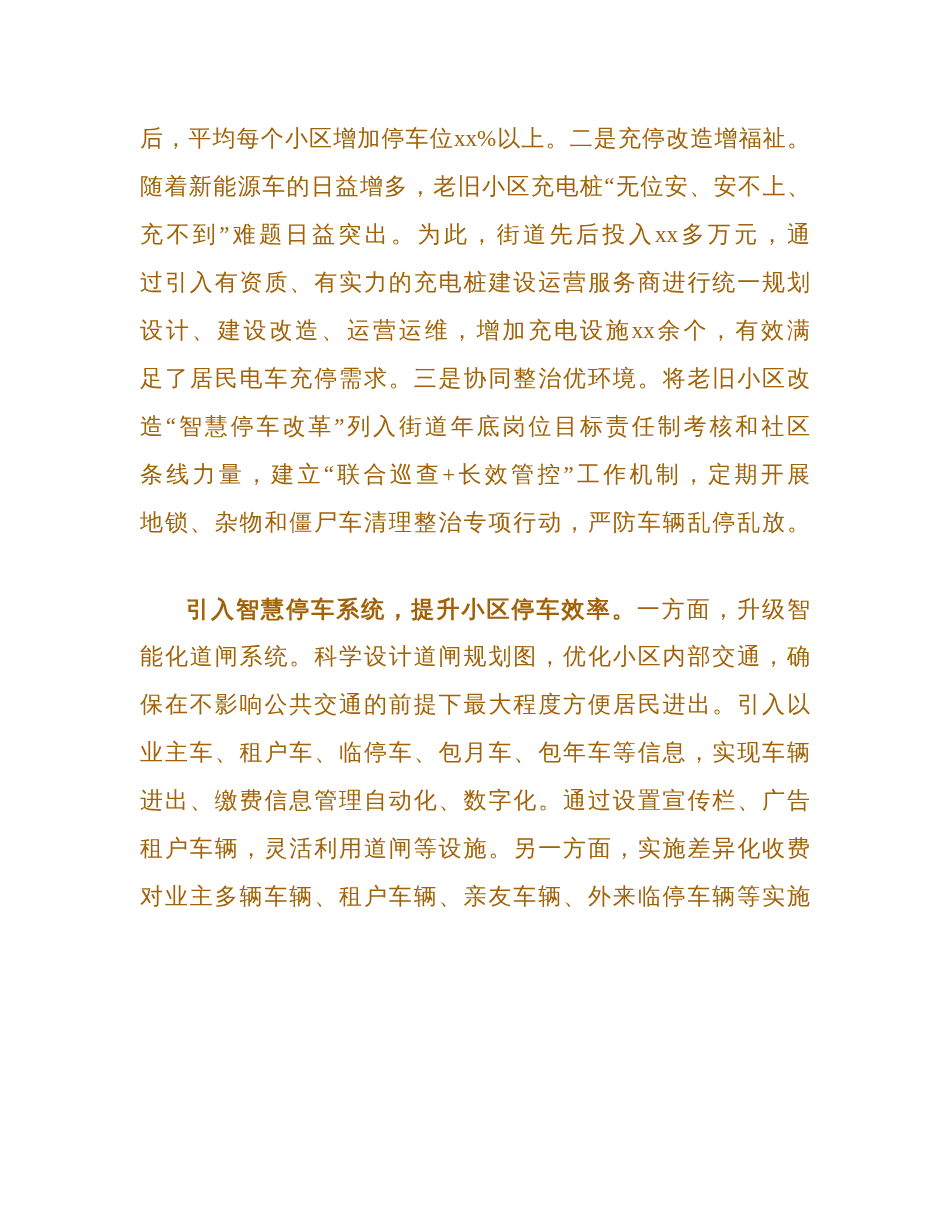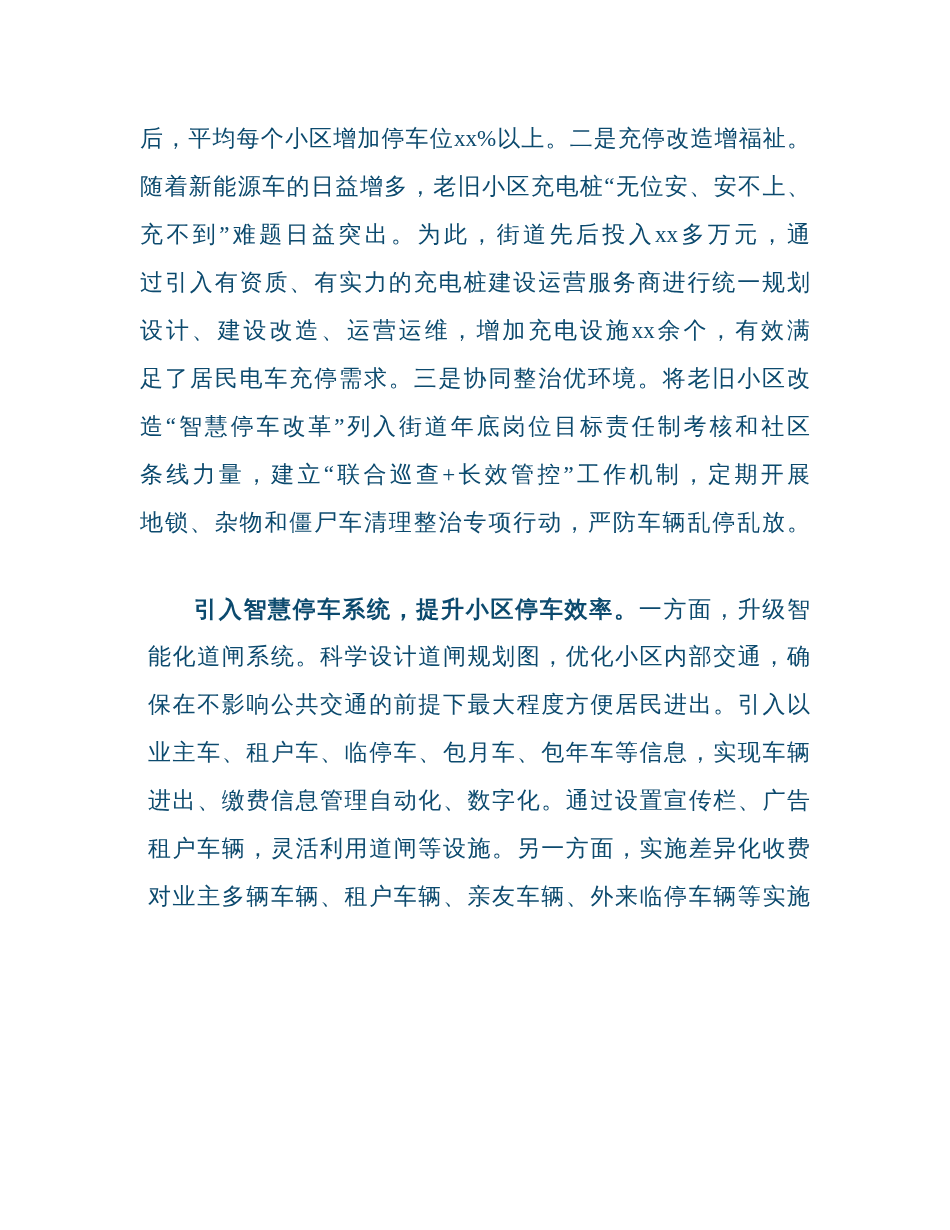--- a/index.html
+++ b/index.html
@@ -7,35 +7,34 @@
     padding: 0;
     background: #ffffff;
   }
   .page {
     position: relative;
     width: 950px;
     height: 1230px;
     background: #ffffff;
     overflow: hidden;
     font-family: "Liberation Serif", "DejaVu Serif", serif;
-    color: #0c4a6e;
+    color: #a16207;
   }
   .text-block {
     position: absolute;
     left: 140px;
     top: 115px;
     width: 670px;
   }
   .paragraph {
     margin: 0;
     padding: 0;
   }
   .paragraph-spaced {
     margin-top: 38px;
-    margin-left: 8px;
   }
   .text-line {
     height: 48px;
     line-height: 48px;
     font-size: 23px;
     white-space: normal;
     text-align: justify;
     text-align-last: justify;
     text-justify: inter-character;
     letter-spacing: 0;

